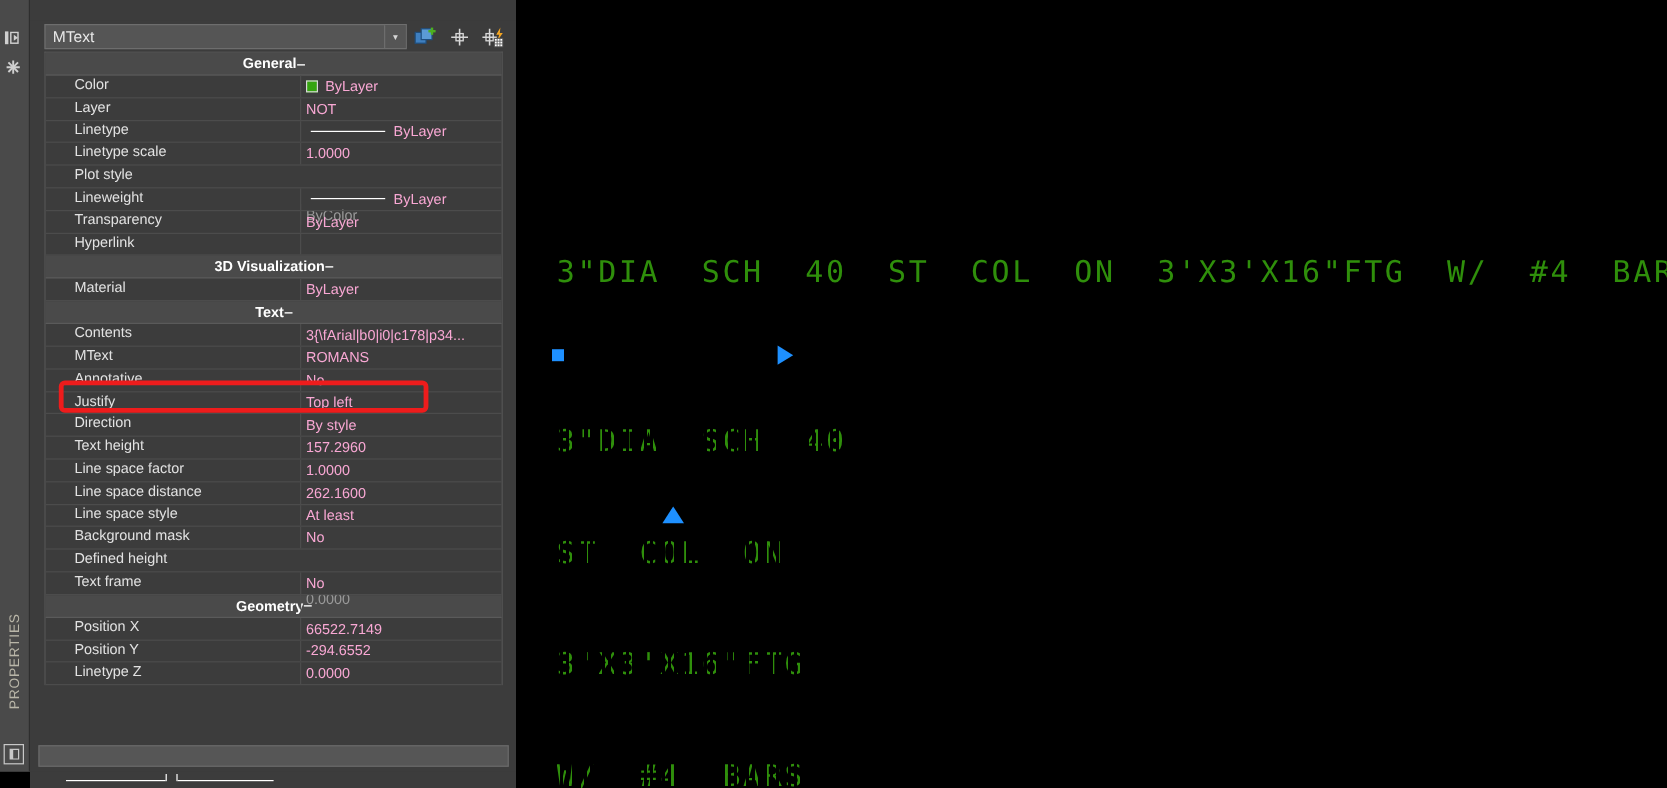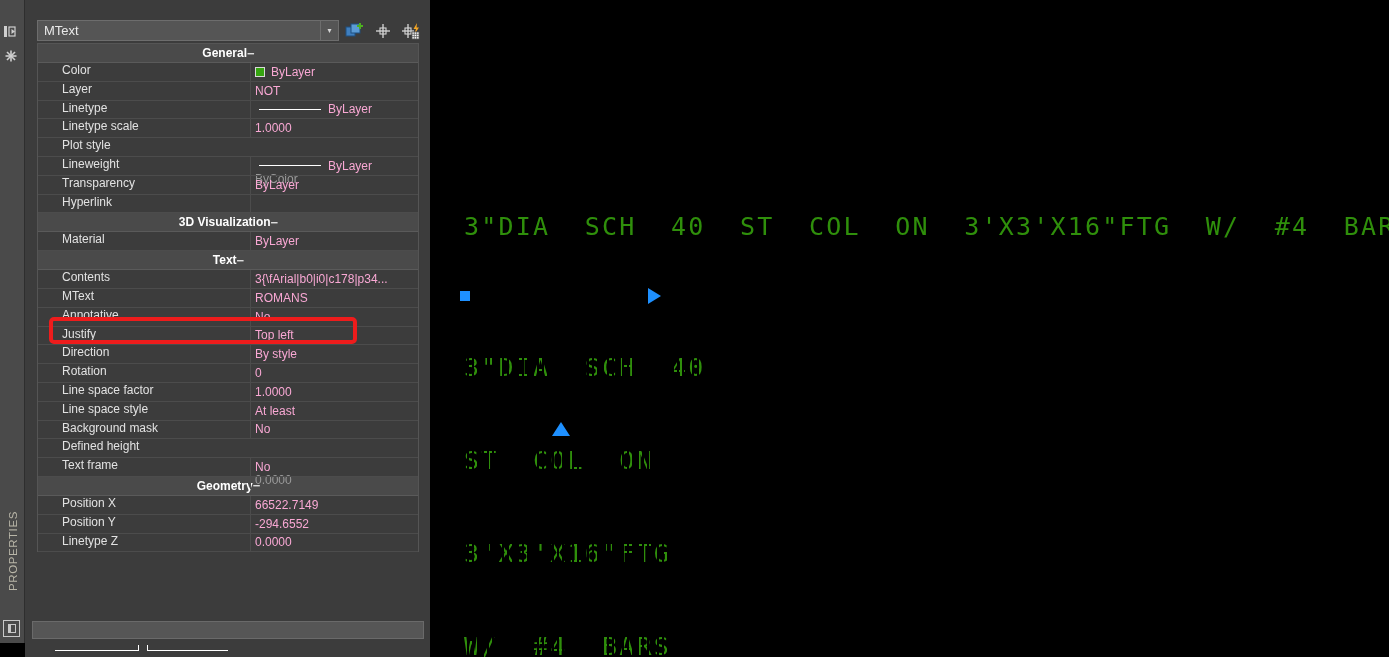--- a/index.html
+++ b/index.html
@@ -501,29 +501,35 @@
             <span>Top left</span>
           </div>
         </div>
         <div class="prop-row">
           <div class="prop-name">Direction</div>
           <div class="prop-value">
             <span>By style</span>
           </div>
         </div>
         <div class="prop-row">
-          <div class="prop-name">Rotation</div>
-          <div class="prop-value">
-            <span>0</span>
+          <div class="prop-name">Text height</div>
+          <div class="prop-value">
+            <span>157.2960</span>
           </div>
         </div>
         <div class="prop-row">
           <div class="prop-name">Line space factor</div>
           <div class="prop-value">
             <span>1.0000</span>
+          </div>
+        </div>
+        <div class="prop-row">
+          <div class="prop-name">Line space distance</div>
+          <div class="prop-value">
+            <span>262.1600</span>
           </div>
         </div>
         <div class="prop-row">
           <div class="prop-name">Line space style</div>
           <div class="prop-value">
             <span>At least</span>
           </div>
         </div>
         <div class="prop-row">
           <div class="prop-name">Background mask</div>

